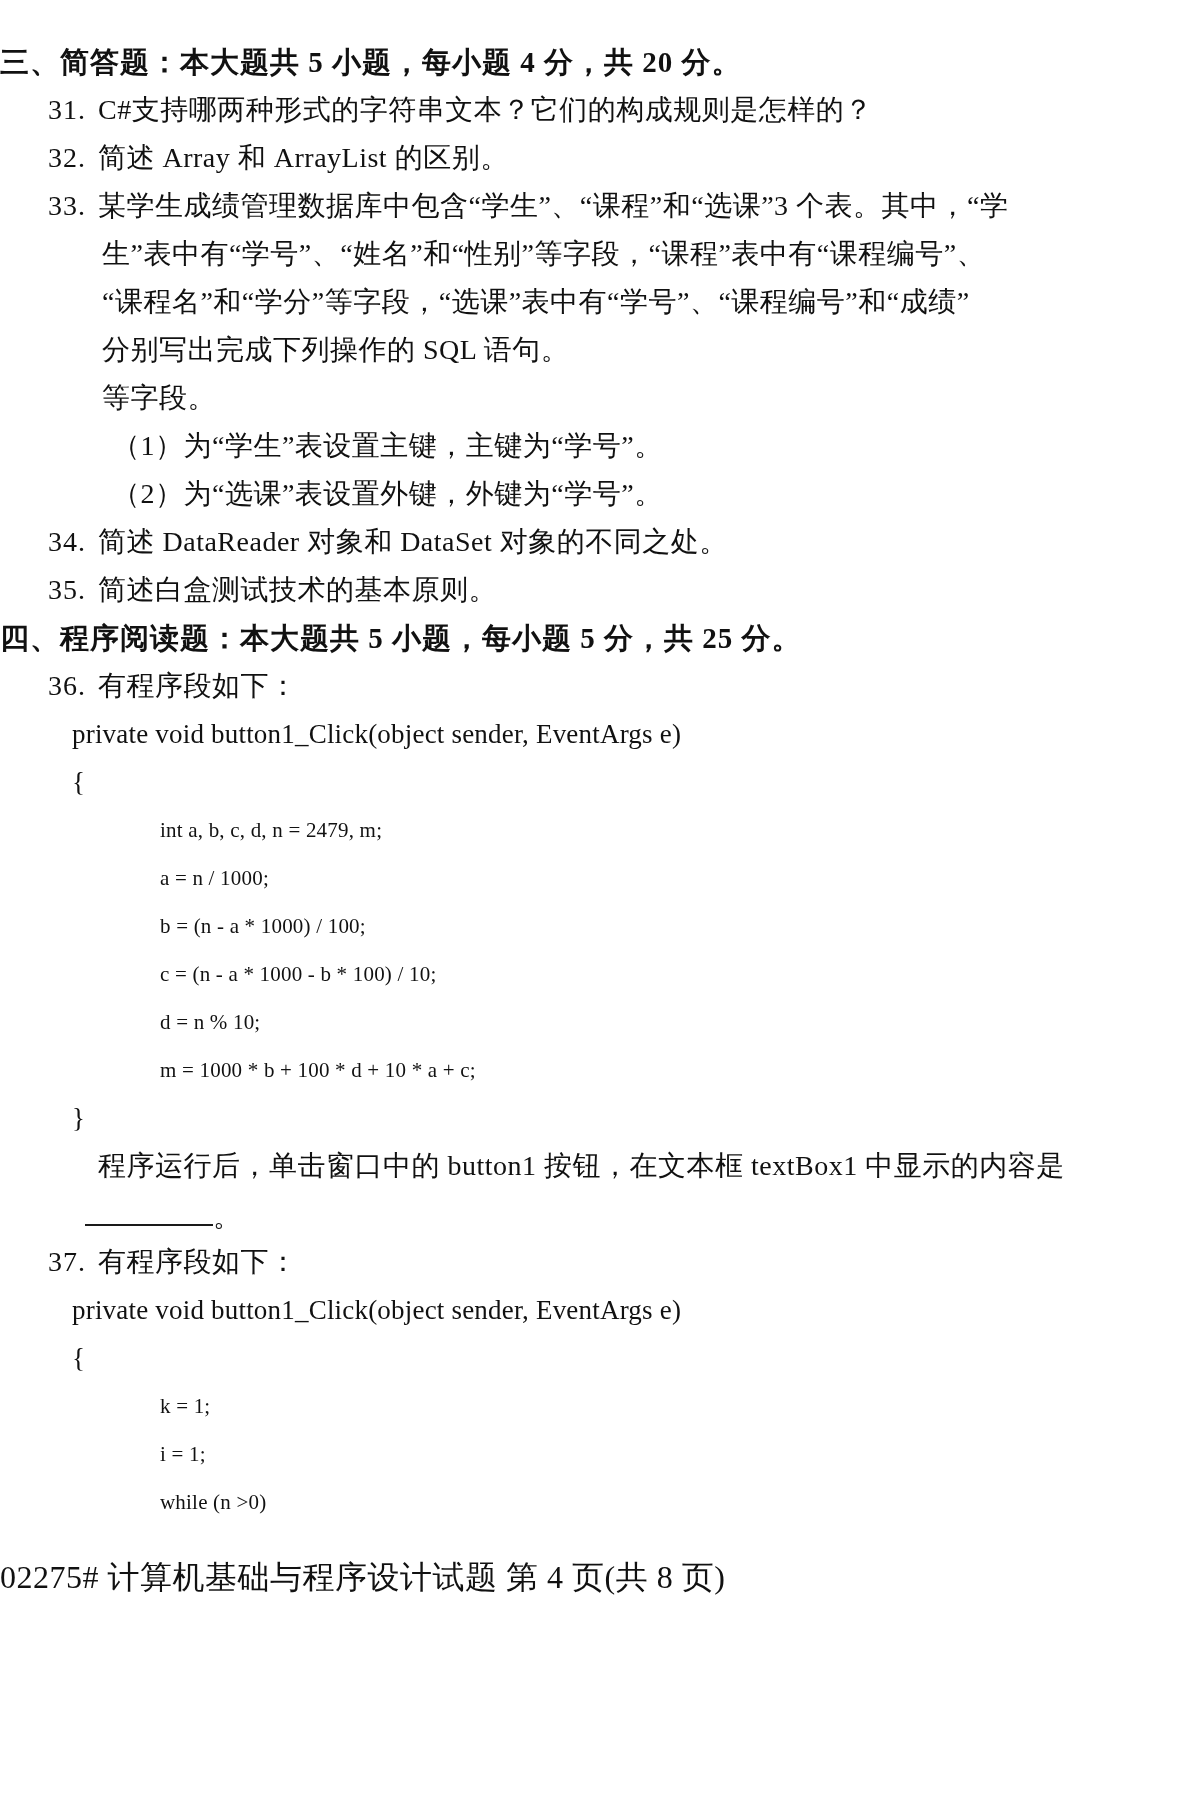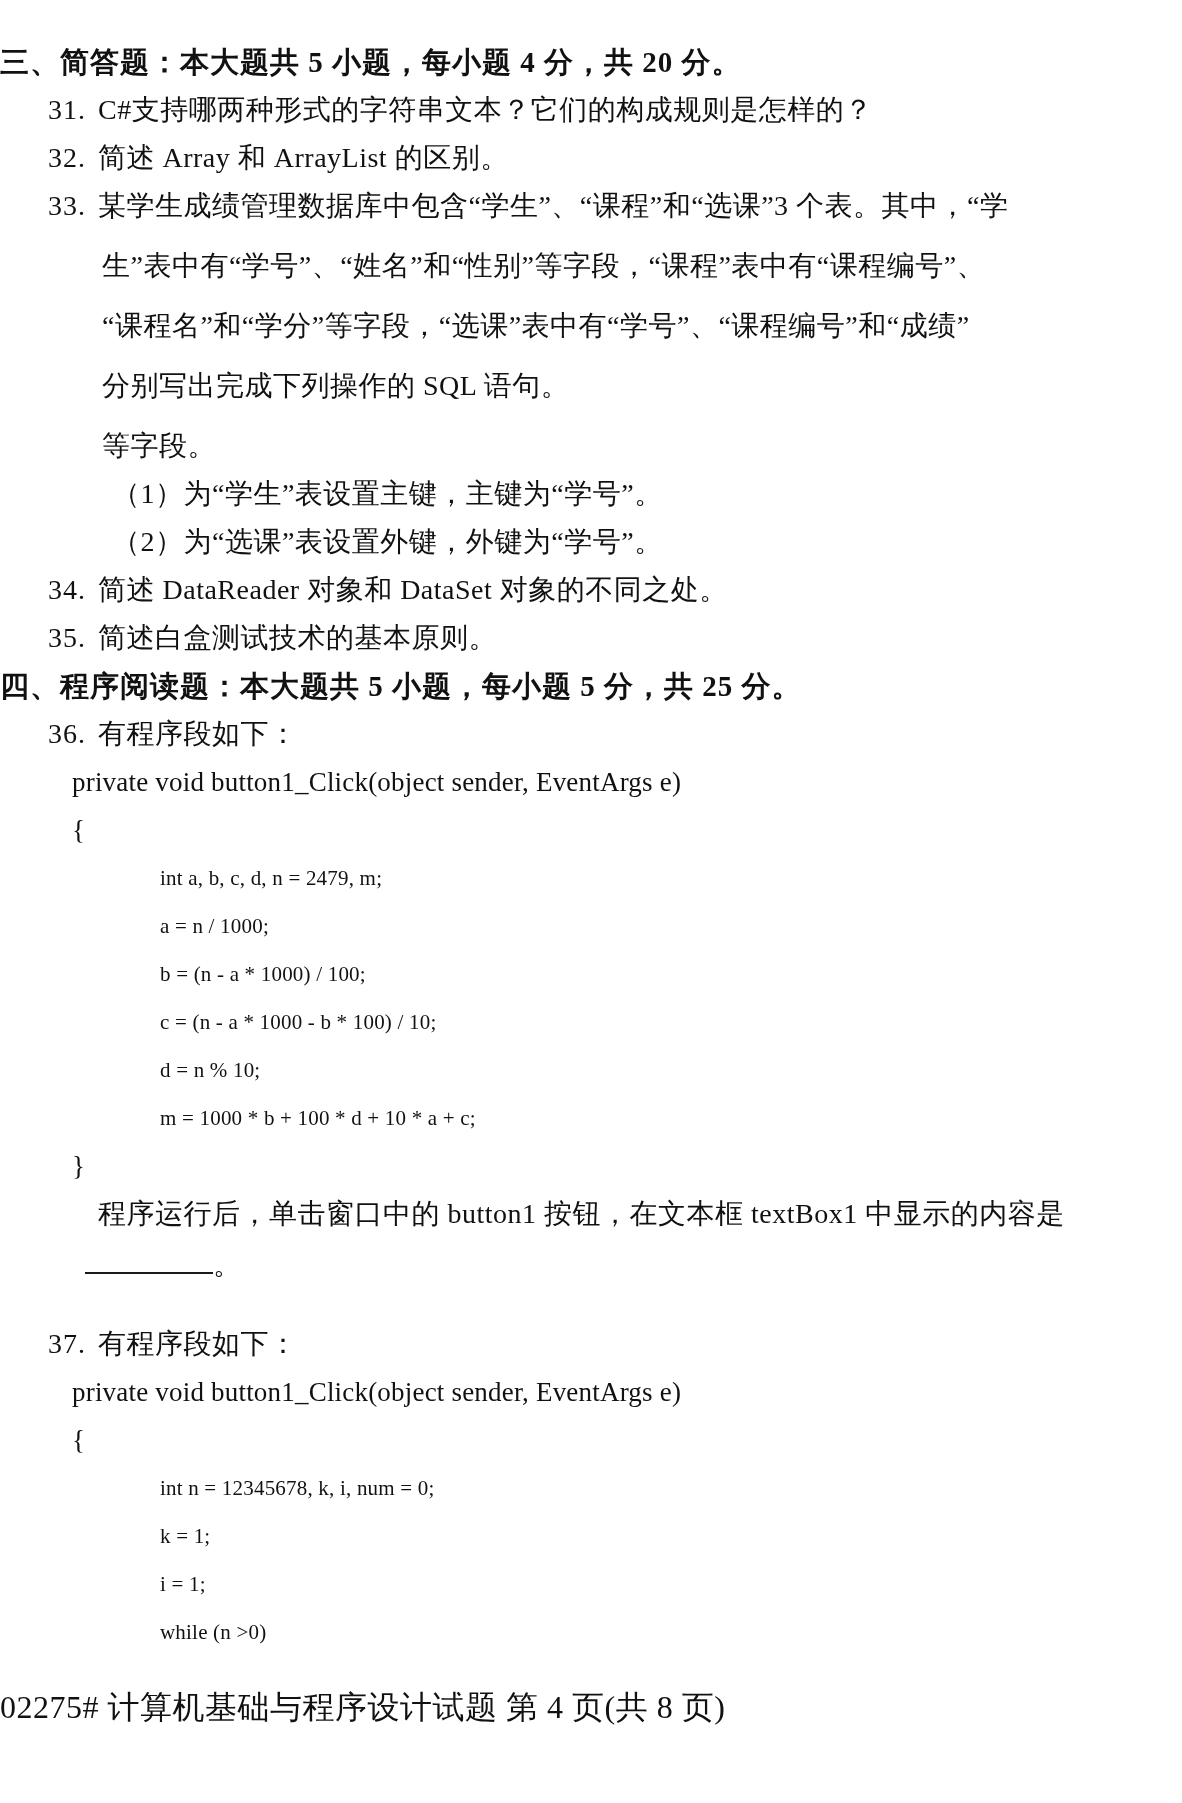--- a/index.html
+++ b/index.html
@@ -34,34 +34,34 @@
     font-size: 29px;
     letter-spacing: 1px;
   }
   .q-line { position: relative; padding-left: 98px; }
   .qnum {
     position: absolute;
     left: 48px;
     top: 0;
     letter-spacing: 1px;
   }
-  .cont { padding-left: 102px; margin-top: 12px; }
+  .cont { padding-left: 102px; }
   .sub-item { padding-left: 112px; }
   .code1 { padding-left: 72px; font-size: 27px; letter-spacing: 0.2px; }
   .code2 { padding-left: 160px; font-size: 21px; letter-spacing: 0.2px; }
   .tail  { padding-left: 98px; }
   .blank-line { padding-left: 85px; }
   .answer-blank {
     display: inline-block;
     width: 128px;
     height: 34px;
     border-bottom: 2px solid #1a1a1a;
     vertical-align: baseline;
   }
-  .q37-block { margin-top: 34px; }
+  .q37-block { }
   .footer {
     margin-top: 27px;
     font-size: 32px;
     letter-spacing: 0.5px;
   }
 </style>
 </head>
 <body>
 
 <div class="page">
@@ -112,21 +112,20 @@
   <div class="line blank-line">
     <span class="answer-blank"></span><span>。</span>
   </div>
 
   <div class="q37-block">
     <div class="line q-line">
       <span class="qnum">37.</span><span>有程序段如下：</span>
     </div>
     <div class="line code1">private void button1_Click(object sender, EventArgs e)</div>
     <div class="line code1">{</div>
-    <div class="line code2">int n = 12345678, k, i, num = 0;</div>
     <div class="line code2">k = 1;</div>
     <div class="line code2">i = 1;</div>
     <div class="line code2">while (n &gt;0)</div>
   </div>
 
   <div class="line footer">02275# 计算机基础与程序设计试题 第 4 页(共 8 页)</div>
 
 </div>
 
 </body></html>

